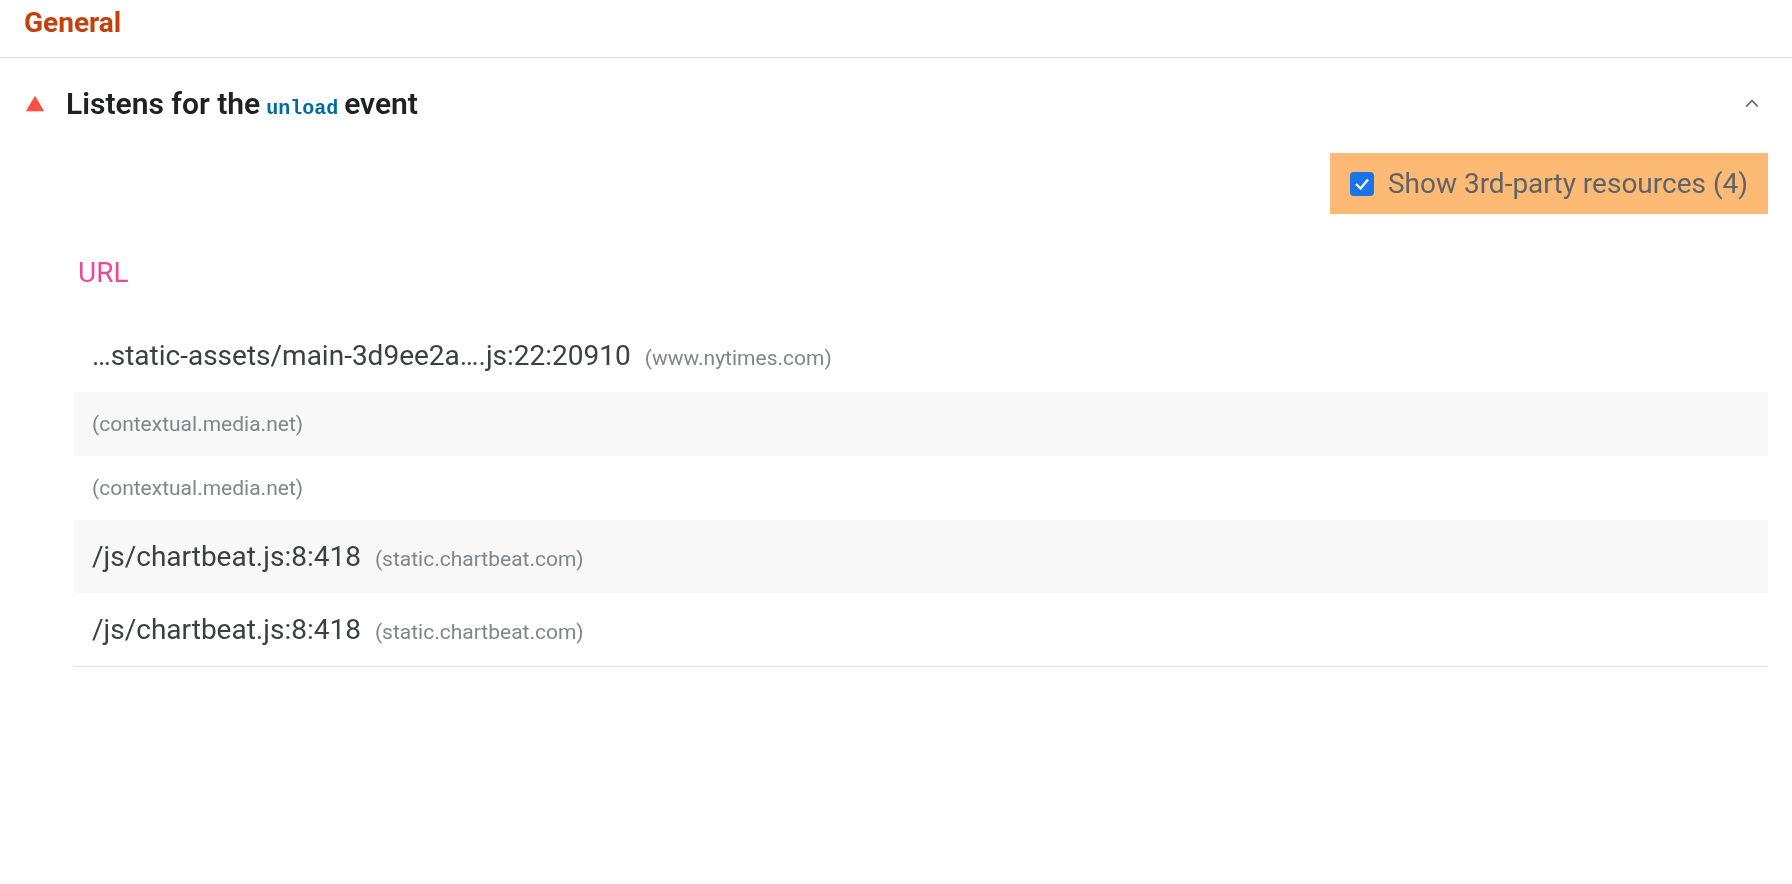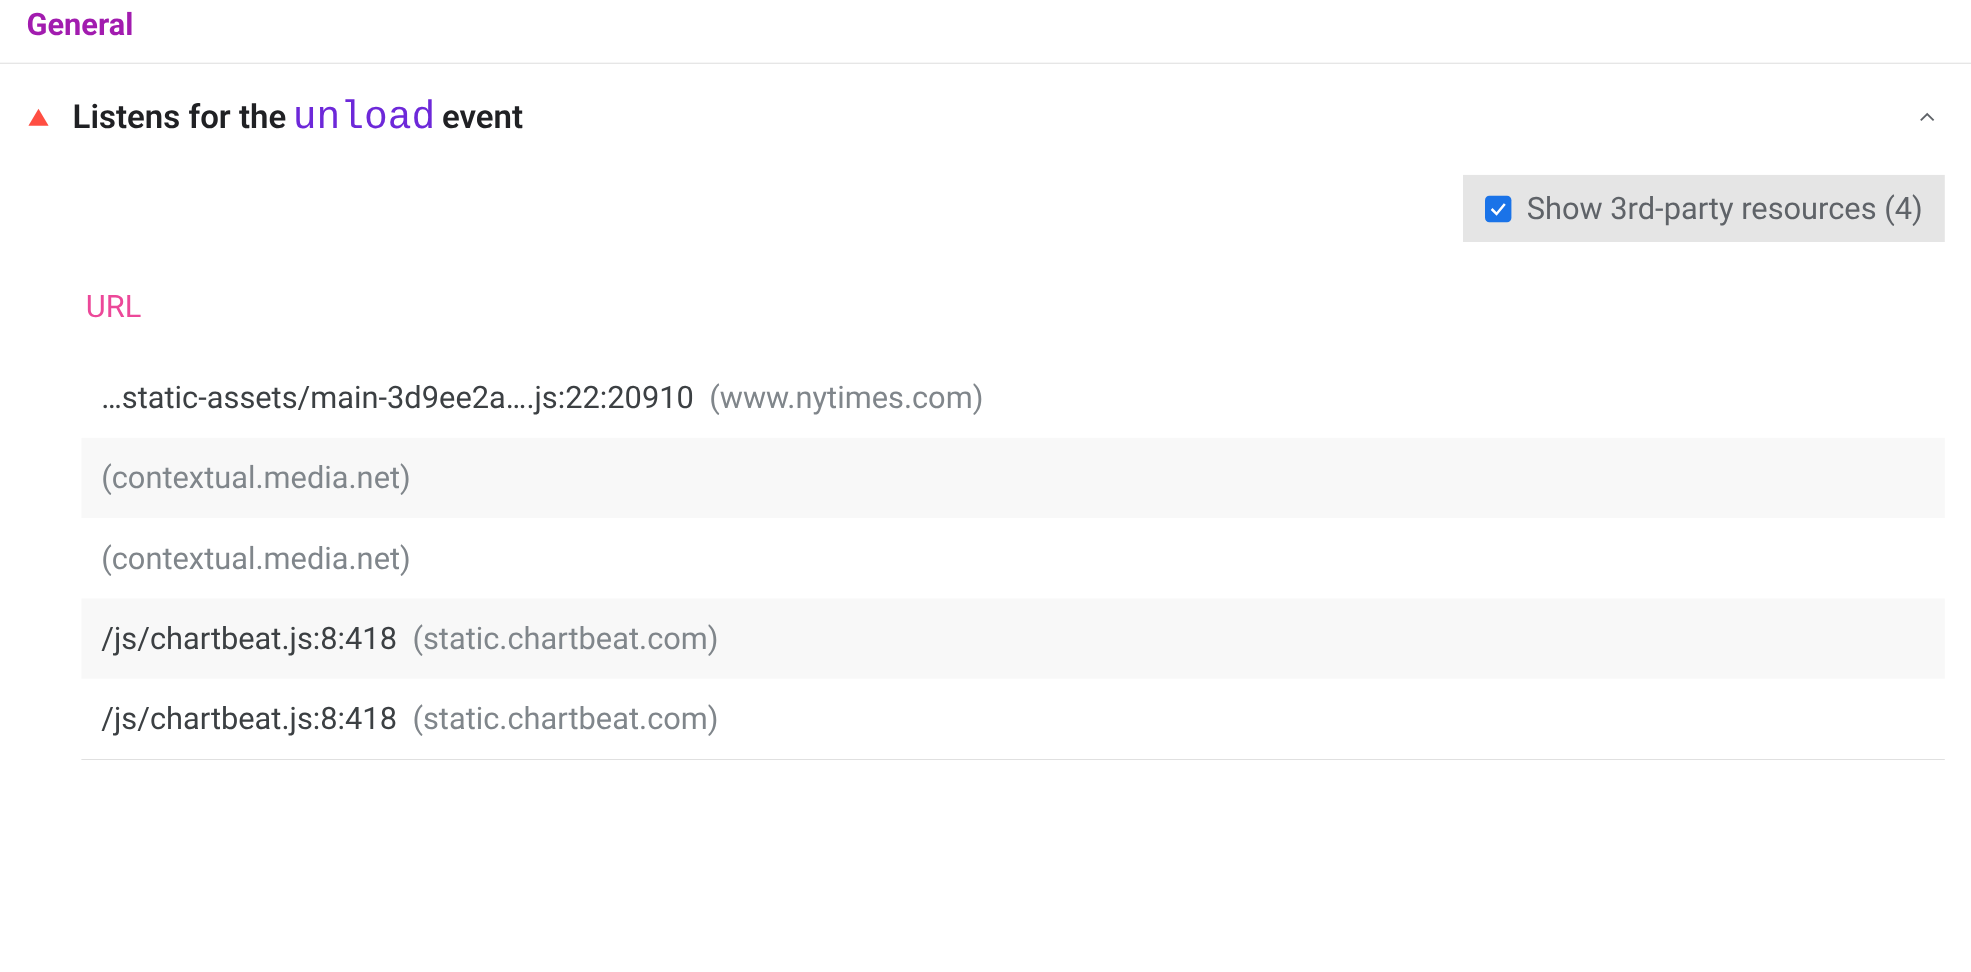--- a/index.html
+++ b/index.html
@@ -10,21 +10,21 @@
     background: #fff;
     color: #202124;
     width: 1792px;
   }
   .container {
     padding: 0;
   }
   .section-header {
     font-size: 28px;
     font-weight: 700;
-    color: #a21caf;
+    color: #c2410c;
     padding: 6px 24px 18px 24px;
     border-bottom: 1px solid #e0e0e0;
   }
   .audit-block {
     padding: 24px 0 0 0;
   }
   .audit-header {
     display: flex;
     align-items: center;
     padding: 4px 24px 0 24px;
@@ -44,23 +44,23 @@
     font-weight: 600;
     color: #202124;
     flex: 1 1 auto;
     display: flex;
     align-items: baseline;
     flex-wrap: wrap;
     gap: 6px;
   }
   .audit-title .code {
     font-family: "SFMono-Regular", Consolas, "Liberation Mono", Menlo, monospace;
-    color: #6d28d9;
-    font-weight: 400;
-    font-size: 36px;
+    color: #0369a1;
+    font-weight: 700;
+    font-size: 20px;
   }
   .chevron {
     color: #5f6368;
     flex: 0 0 auto;
     padding: 6px;
   }
   .chevron svg { display:block; width:20px; height:20px; }
   .audit-body {
     padding: 0 24px 0 74px;
   }
@@ -74,21 +74,21 @@
     color: #1a73e8;
     text-decoration: underline;
     cursor: pointer;
   }
   .thirdparty-toggle {
     display: flex;
     justify-content: flex-end;
     margin: 32px 0 18px 0;
   }
   .thirdparty-box {
-    background: #e5e5e5;
+    background: #fdba74;
     padding: 14px 20px;
     display: flex;
     align-items: center;
     gap: 14px;
     font-size: 28px;
     color: #5f6368;
   }
   .checkbox {
     width: 24px;
     height: 24px;
@@ -121,21 +121,21 @@
     align-items: baseline;
     gap: 14px;
     flex-wrap: wrap;
   }
   .url-row.alt {
     background: #f8f8f8;
   }
   .url-path { color: #3c4043; }
   .url-origin {
     color: #80868b;
-    font-size: 28px;
+    font-size: 21px;
   }
 </style>
 </head>
 <body>
 
 <div class="container">
 
   <div class="section-header">General</div>
 
   <div class="audit-block">

